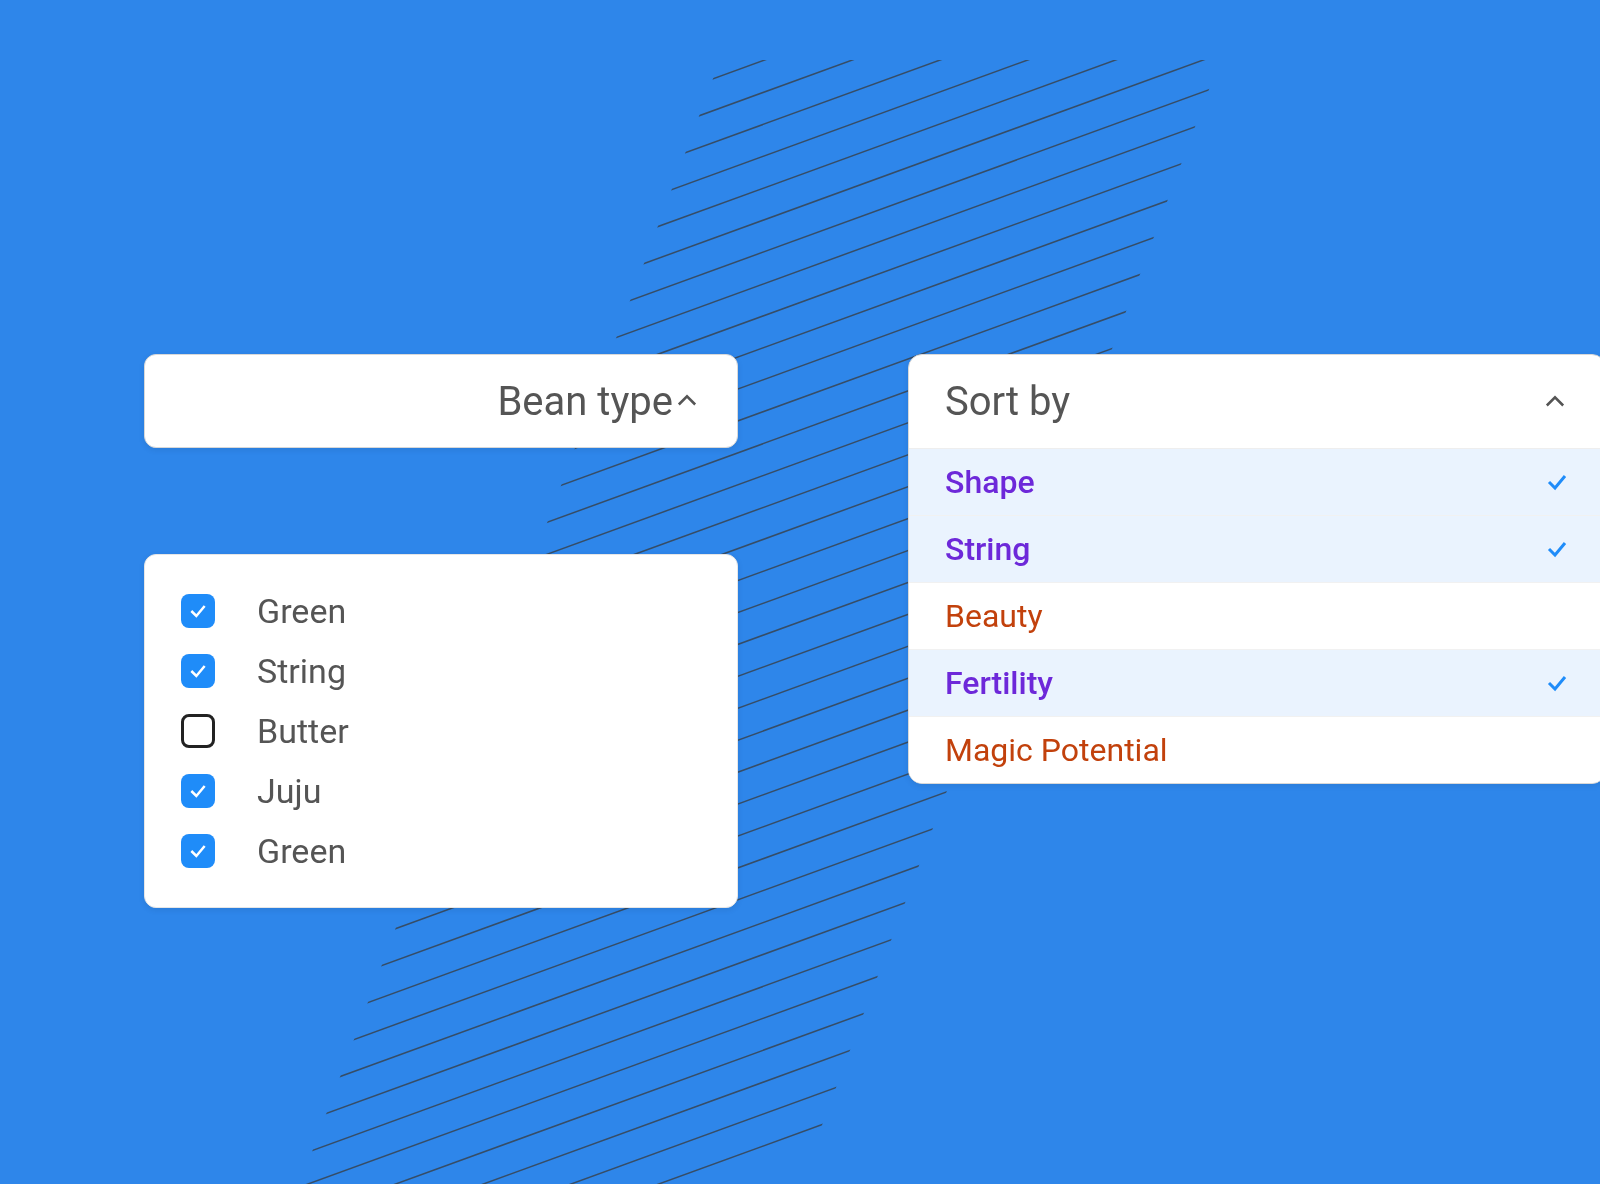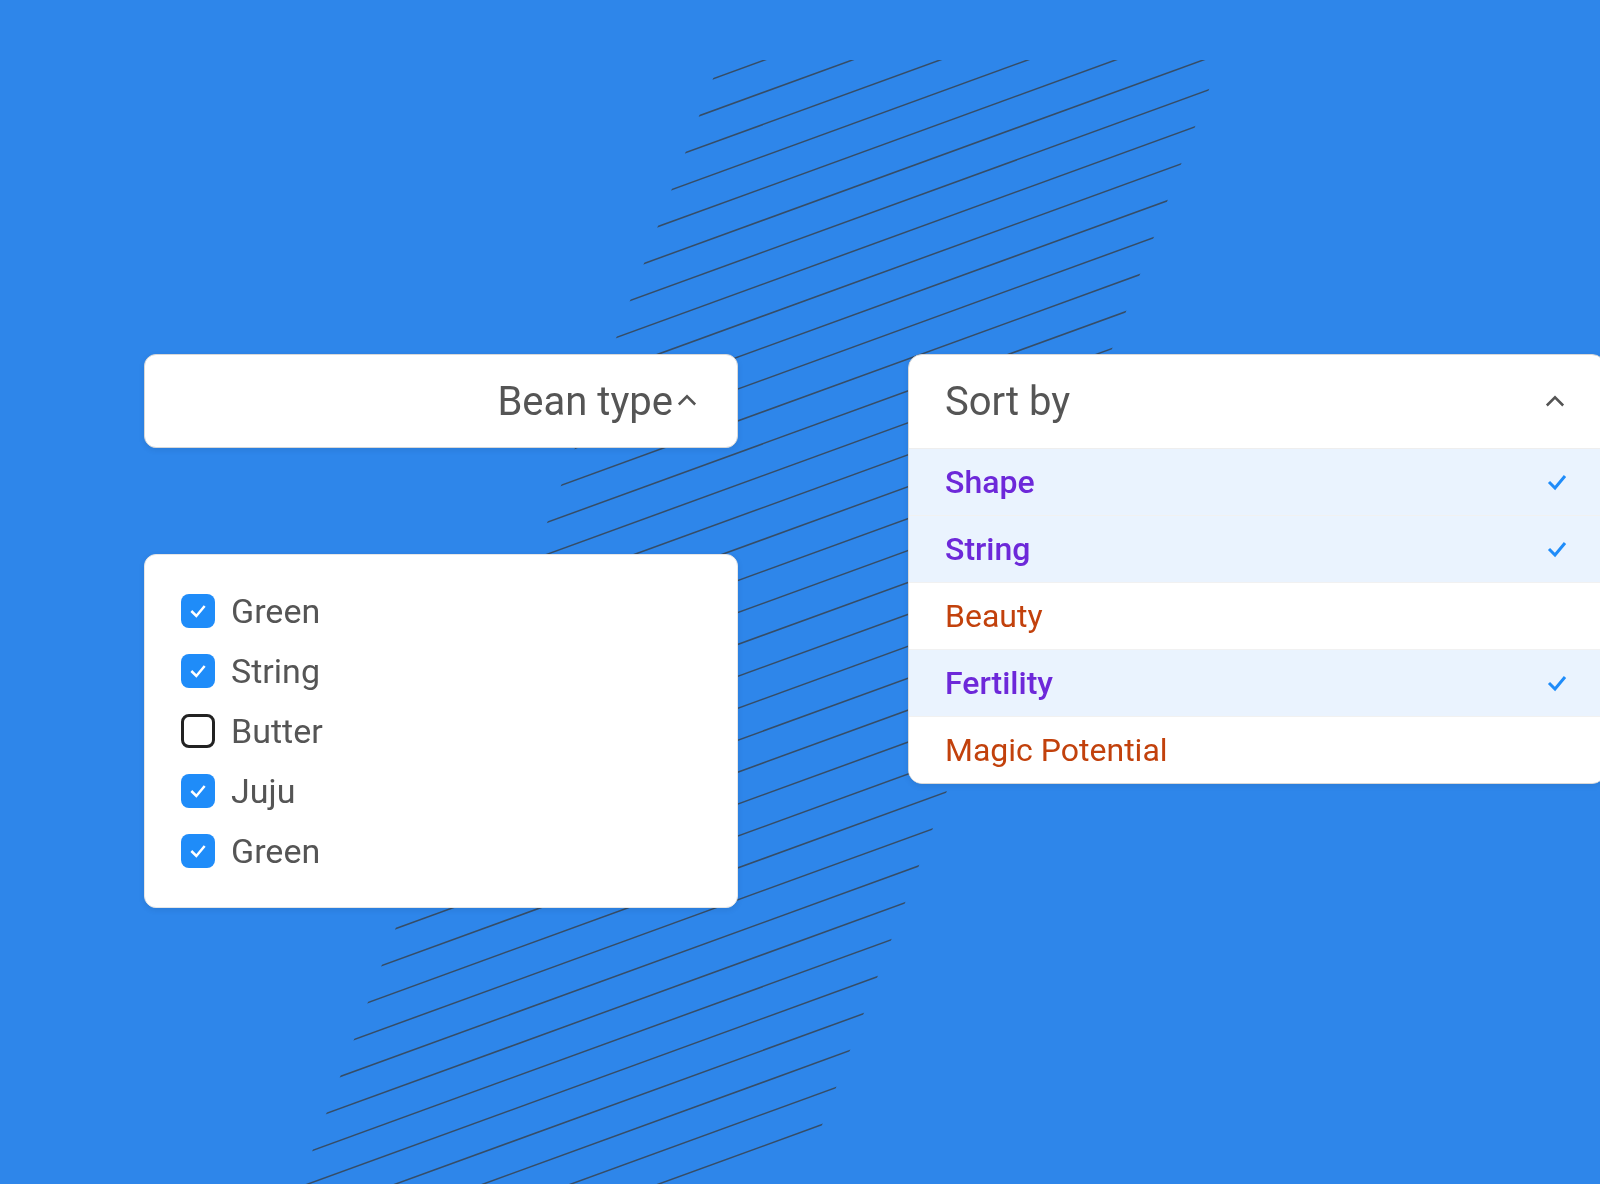--- a/index.html
+++ b/index.html
@@ -59,21 +59,21 @@
       background: #fff;
       border-radius: 12px;
       border: 1px solid #e6e6e6;
       padding: 26px 36px;
       box-shadow: 0 2px 6px rgba(0,0,0,0.08);
       z-index: 2;
     }
     .check-row {
       display: flex;
       align-items: center;
-      gap: 16px;
+      gap: 42px;
       padding: 10px 0;
       text-align: center;
     }
     .checkbox {
       width: 34px;
       height: 34px;
       border-radius: 8px;
       flex-shrink: 0;
       display: flex;
       align-items: center;

